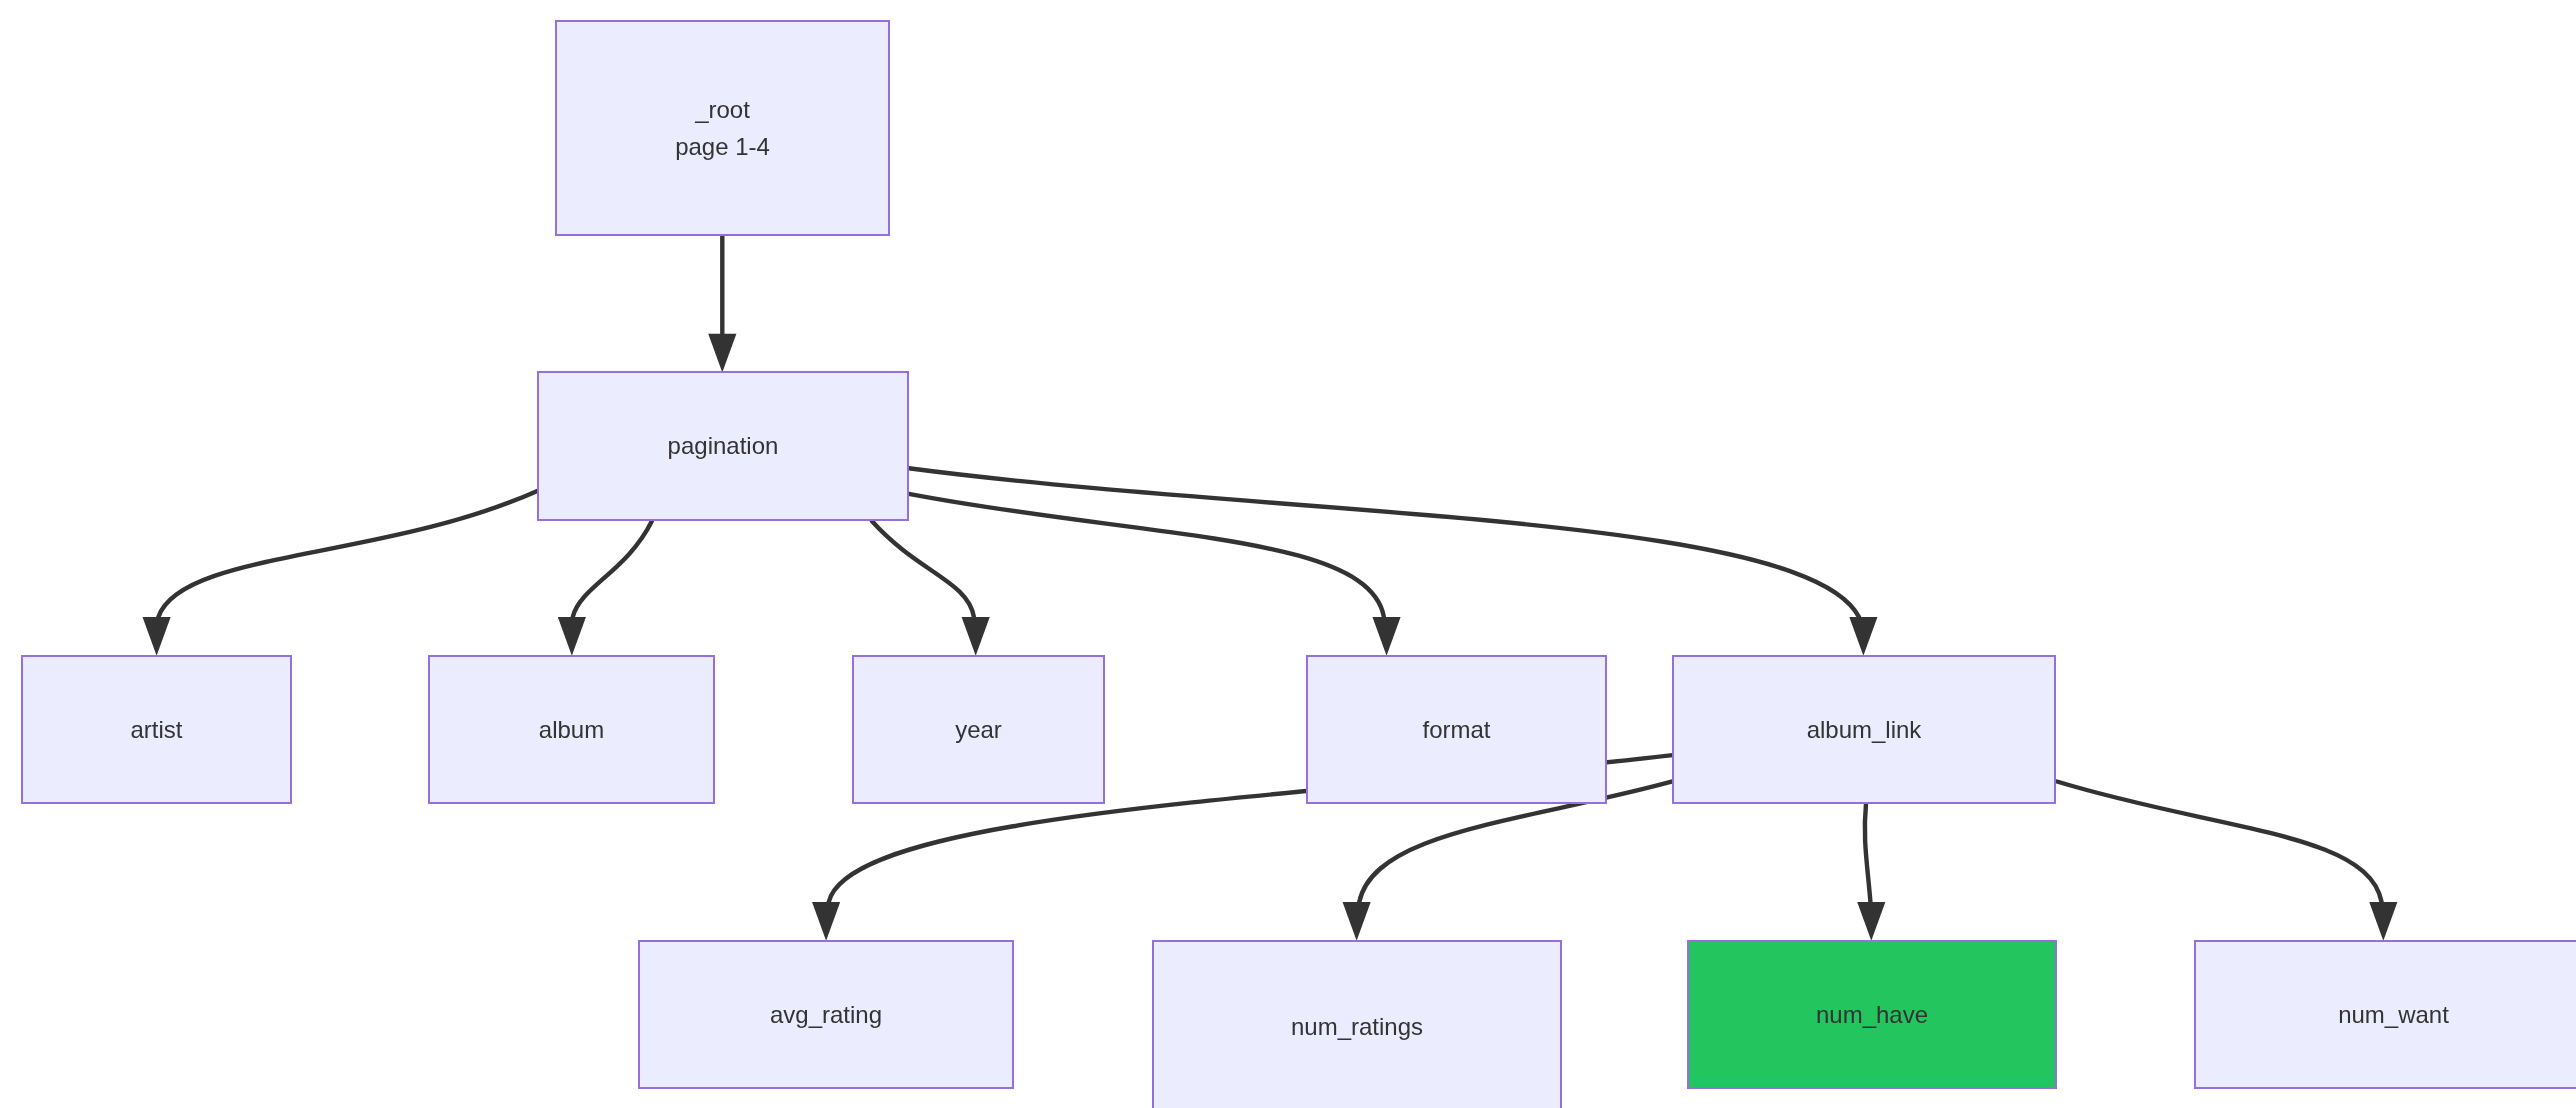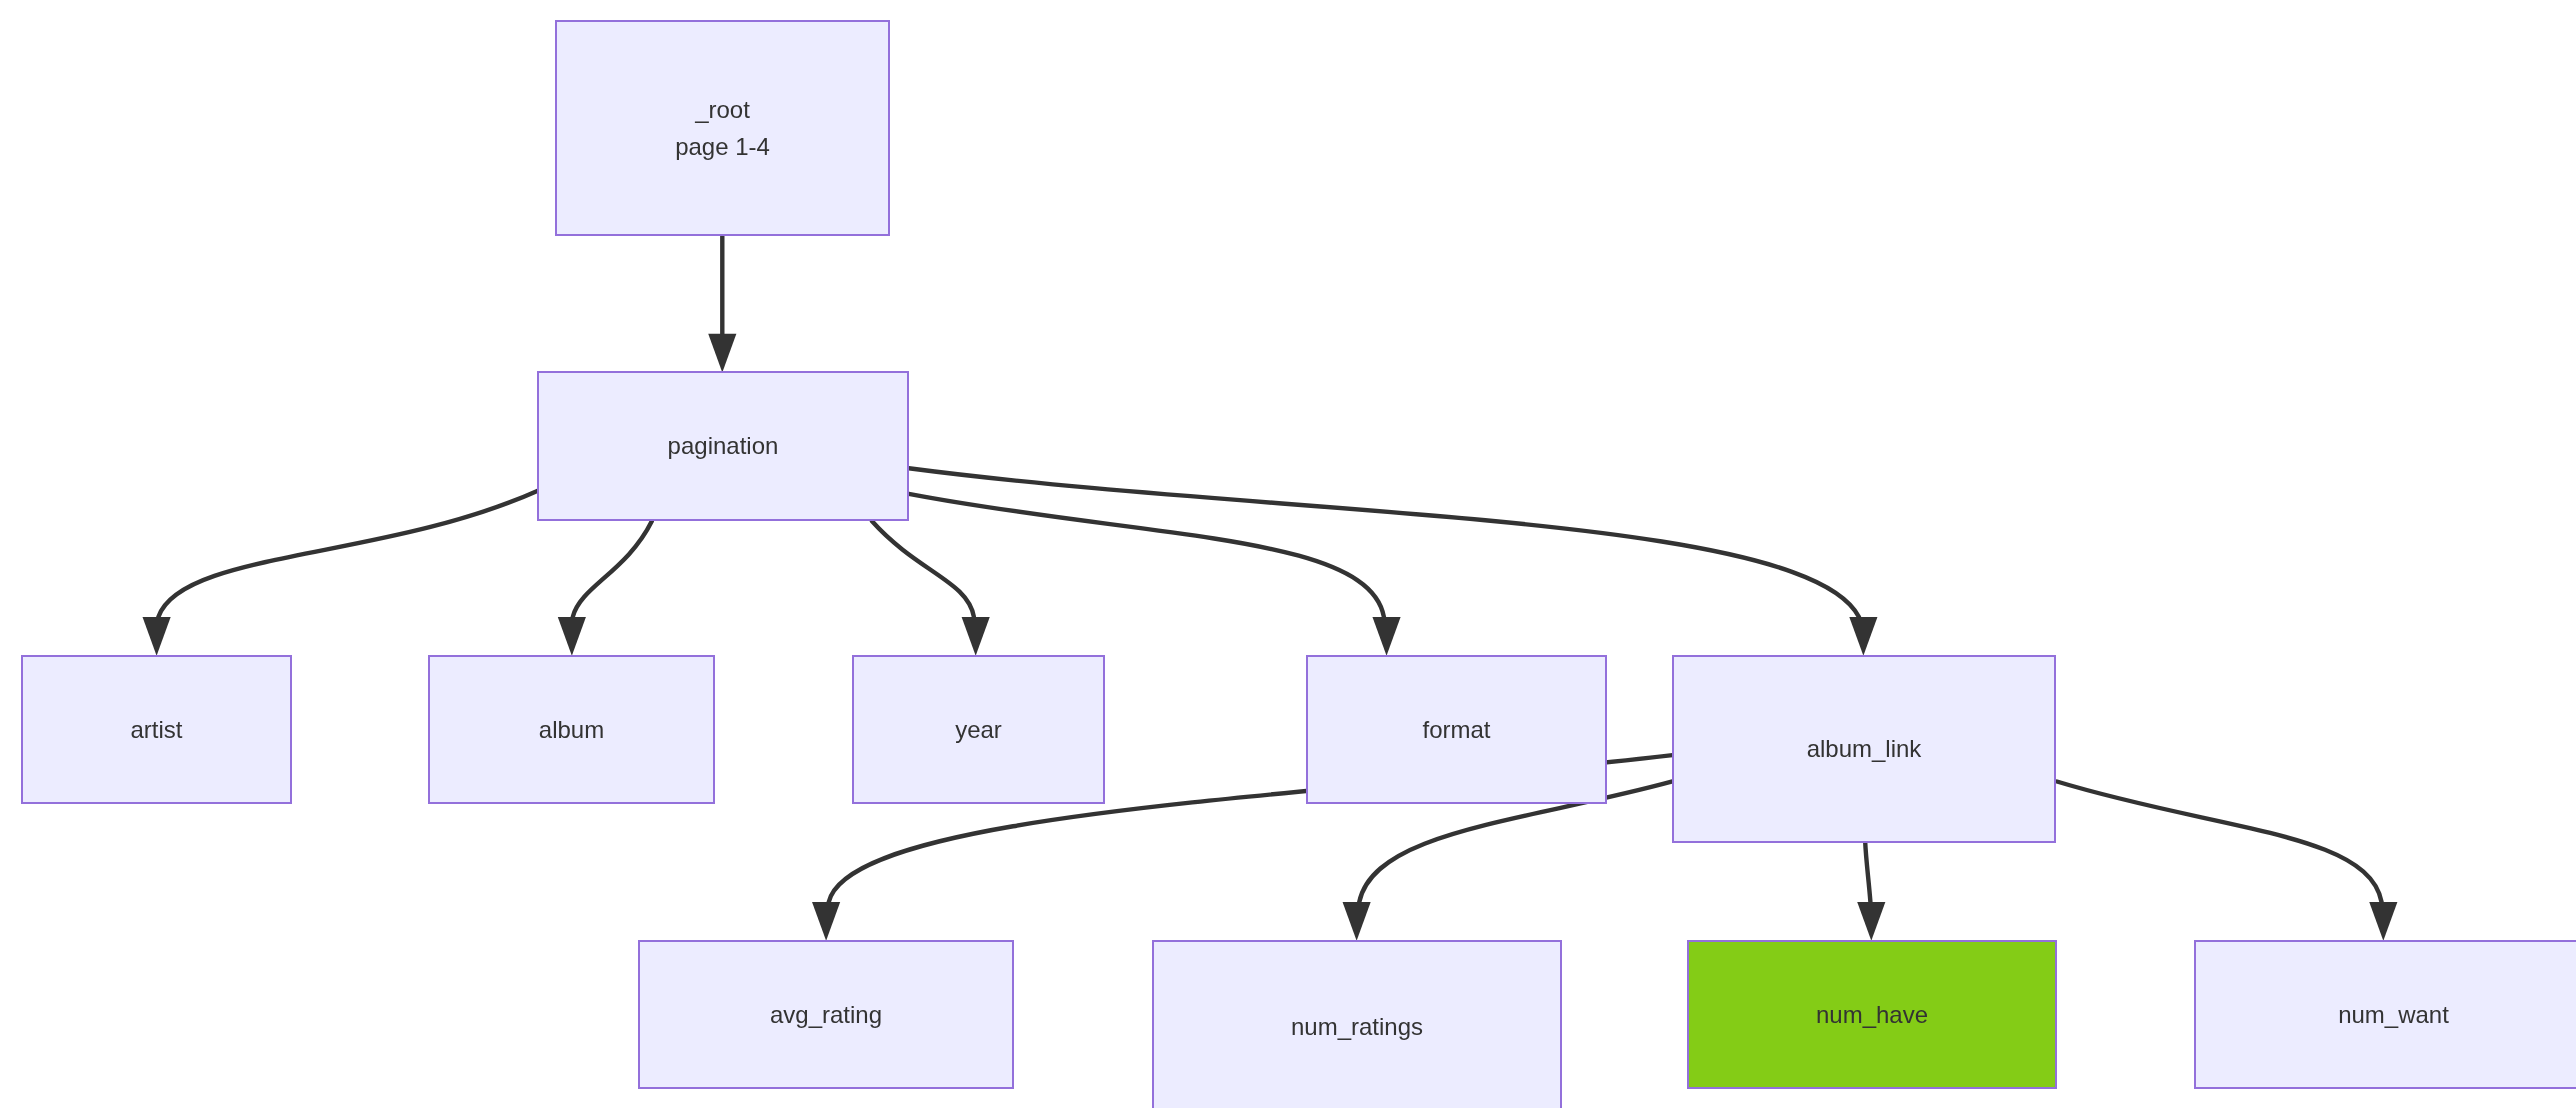--- a/index.html
+++ b/index.html
@@ -97,30 +97,30 @@
       </div>
       <div class="node" style="left: 428px; top: 655px; width: 287px; height: 149px; background: rgb(236, 236, 255); border-color: rgb(147, 112, 219); color: rgb(51, 51, 51);">
         <span class="node-line">album</span>
       </div>
       <div class="node" style="left: 852px; top: 655px; width: 253px; height: 149px; background: rgb(236, 236, 255); border-color: rgb(147, 112, 219); color: rgb(51, 51, 51);">
         <span class="node-line">year</span>
       </div>
       <div class="node" style="left: 1306px; top: 655px; width: 301px; height: 149px; background: rgb(236, 236, 255); border-color: rgb(147, 112, 219); color: rgb(51, 51, 51);">
         <span class="node-line">format</span>
       </div>
-      <div class="node" style="left: 1672px; top: 655px; width: 384px; height: 188px; background: rgb(236, 236, 255); border-color: rgb(147, 112, 219); color: rgb(51, 51, 51);">
+      <div class="node" style="left: 1672px; top: 655px; width: 384px; height: 149px; background: rgb(236, 236, 255); border-color: rgb(147, 112, 219); color: rgb(51, 51, 51);">
         <span class="node-line">album_link</span>
       </div>
       <div class="node" style="left: 638px; top: 940px; width: 376px; height: 149px; background: rgb(236, 236, 255); border-color: rgb(147, 112, 219); color: rgb(51, 51, 51);">
         <span class="node-line">avg_rating</span>
       </div>
       <div class="node" style="left: 1152px; top: 940px; width: 410px; height: 173px; background: rgb(236, 236, 255); border-color: rgb(147, 112, 219); color: rgb(51, 51, 51);">
         <span class="node-line">num_ratings</span>
       </div>
-      <div class="node" style="left: 1687px; top: 940px; width: 370px; height: 149px; background: #84cc16; border-color: rgb(147, 112, 219); color: rgb(51, 51, 51);">
+      <div class="node" style="left: 1687px; top: 940px; width: 370px; height: 149px; background: #22c55e; border-color: rgb(147, 112, 219); color: rgb(51, 51, 51);">
         <span class="node-line">num_have</span>
       </div>
       <div class="node" style="left: 2194px; top: 940px; width: 399px; height: 149px; background: rgb(236, 236, 255); border-color: rgb(147, 112, 219); color: rgb(51, 51, 51);">
         <span class="node-line">num_want</span>
       </div>
     </div>
 </div>
 
 
 </body></html>

